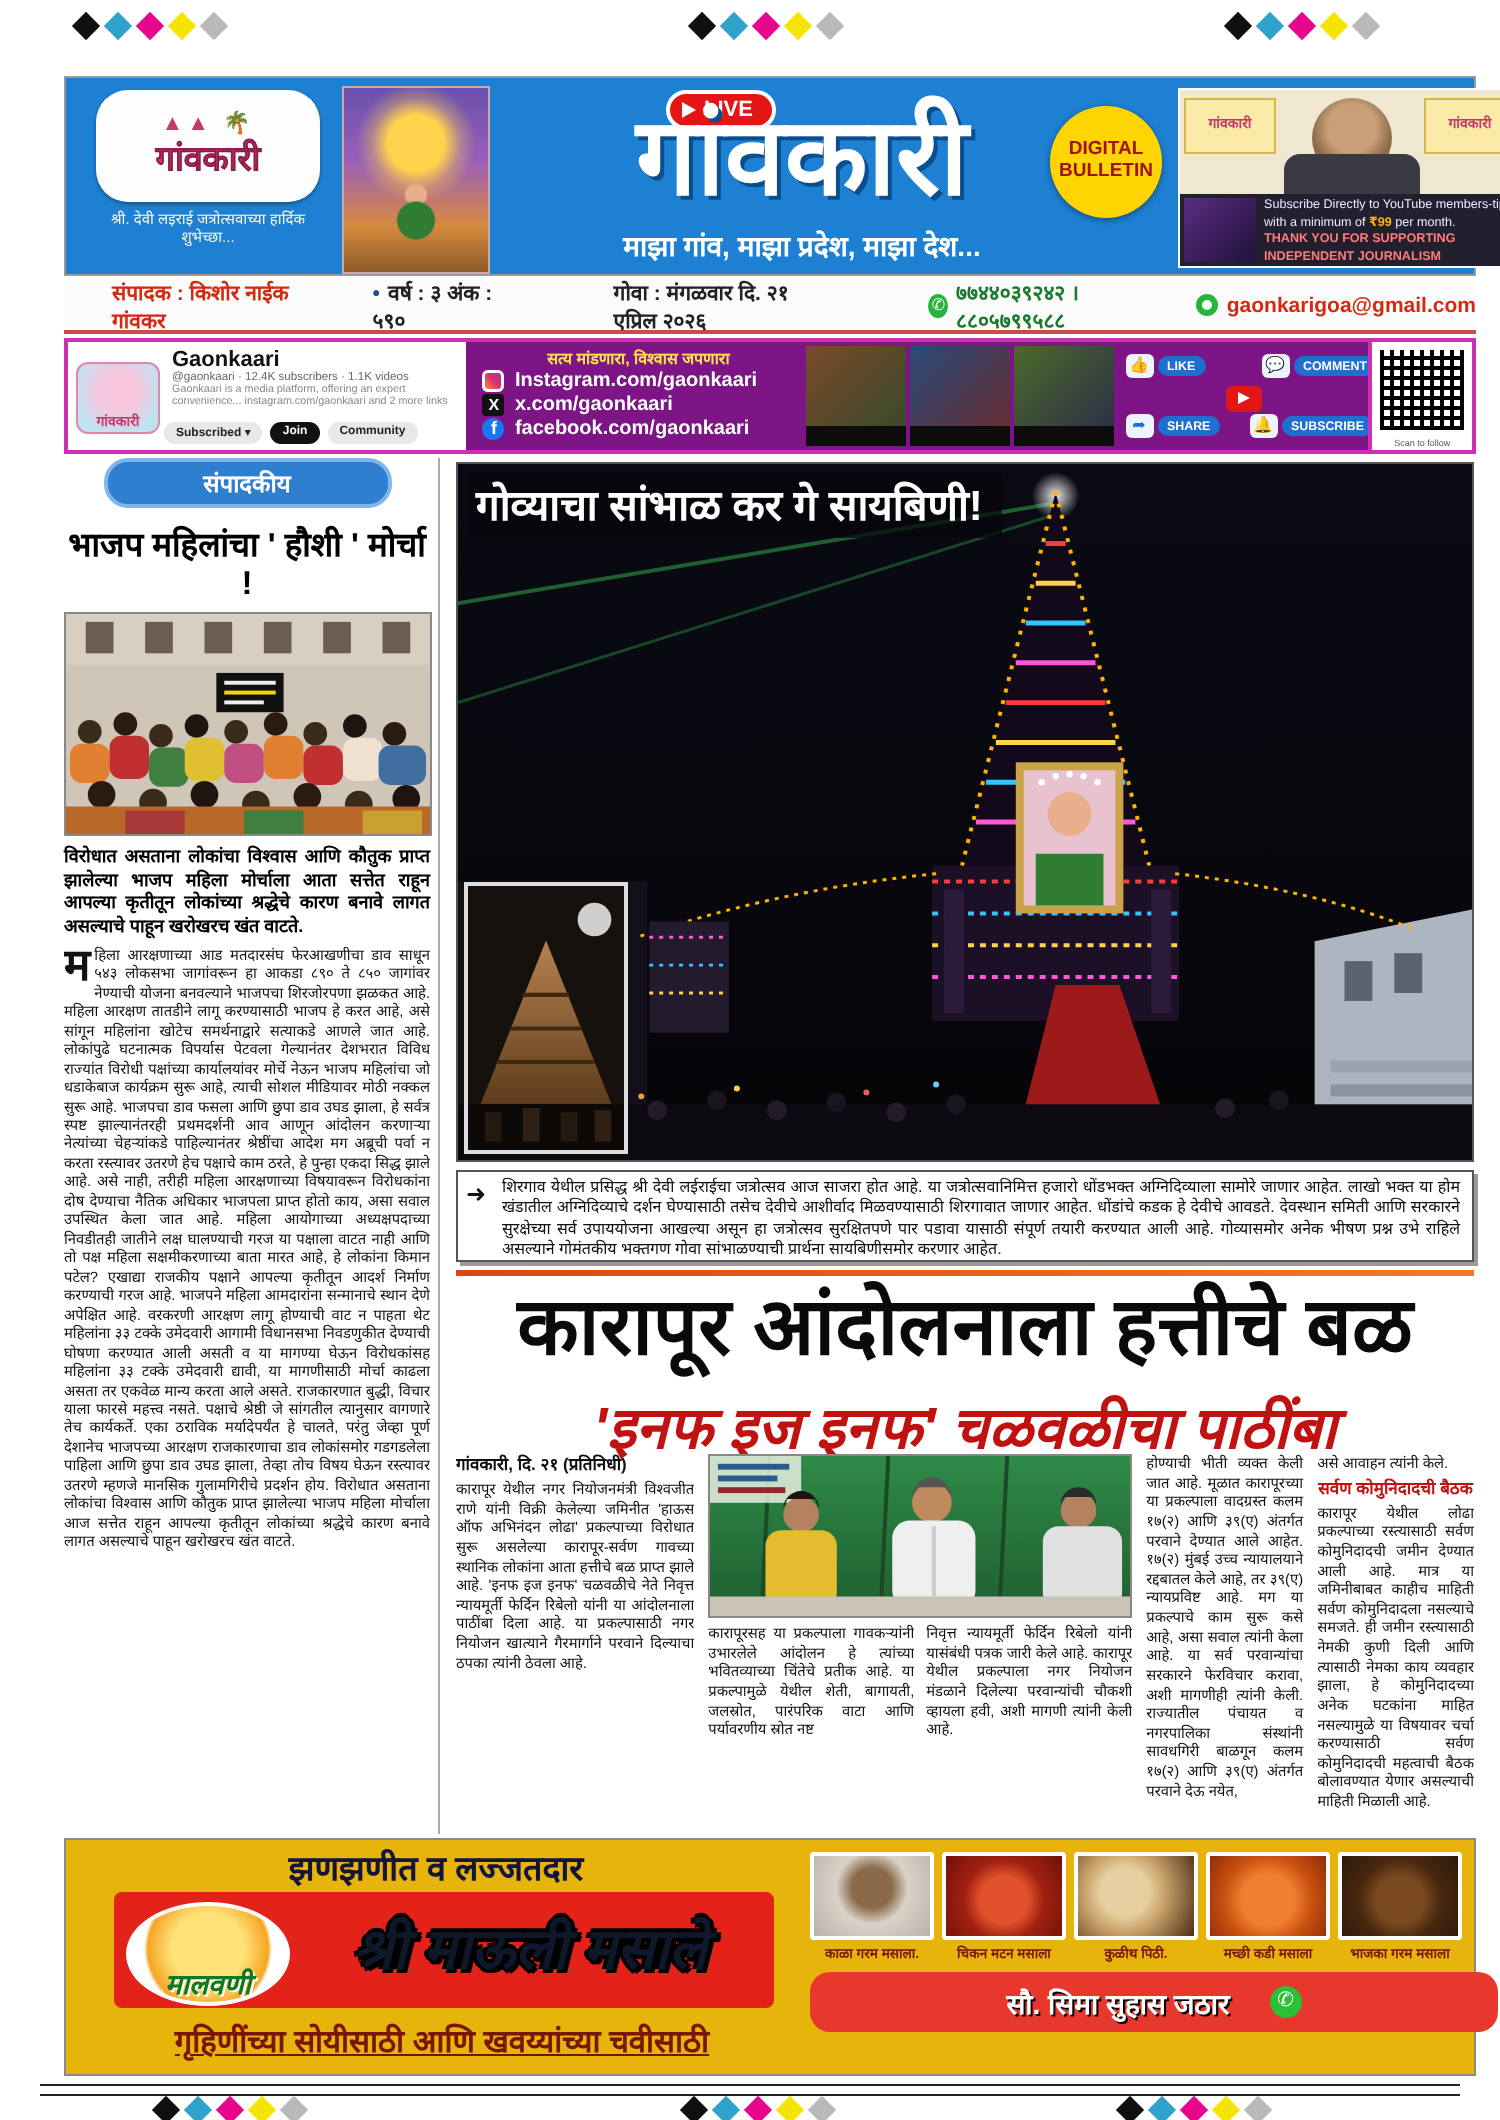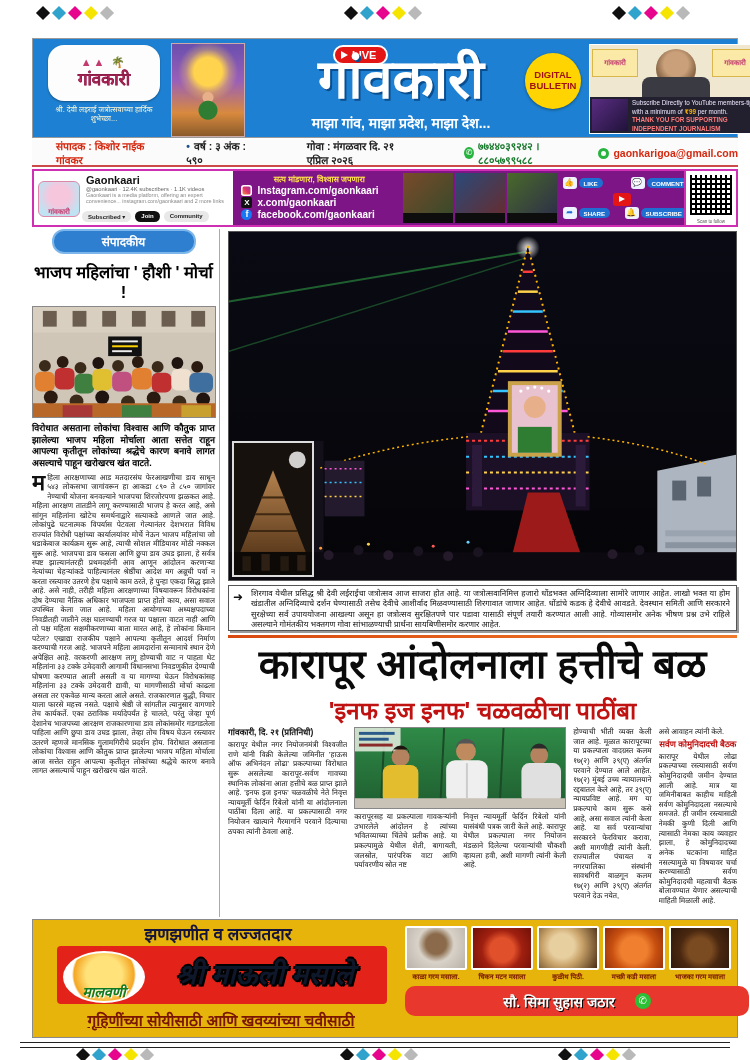--- a/index.html
+++ b/index.html
@@ -46,21 +46,21 @@
   .promothumb{position:absolute;left:2px;bottom:2px;width:36px;height:32px;background:linear-gradient(135deg,#5a2d82,#20123a);}
   .promoticker{color:#ff7b7b;font-weight:bold;}
   
   .infobar{position:absolute;left:32px;top:140px;width:706px;height:27px;background:#fbfbfb;
            border-bottom:2px solid #cc4a4a;box-sizing:border-box;display:flex;align-items:center;font-size:10.5px;}
   .infobar .ed{color:#d42a12;font-weight:bold;margin-left:24px;}
   .infobar .yr{margin-left:34px;font-weight:bold;color:#222;}
   .infobar .dot{color:#1d4f8a;margin-right:4px;}
   .infobar .dt{margin-left:56px;font-weight:bold;color:#222;}
   .infobar .ph{margin-left:46px;font-weight:bold;color:#1a7a2e;display:flex;align-items:center;gap:4px;}
-  .infobar .em{margin-left:24px;font-weight:bold;color:#d42a12;display:flex;align-items:flex-end;gap:4px;}
+  .infobar .em{margin-left:24px;font-weight:bold;color:#d42a12;display:flex;align-items:center;gap:4px;}
   .gcirc{width:12px;height:12px;border-radius:50%;background:#27b43e;color:#fff;font-size:8px;line-height:12px;text-align:center;font-weight:bold;}
   .gring{width:11px;height:11px;border-radius:50%;border:3px solid #27b43e;box-sizing:border-box;}
   
   .socialbar{position:absolute;left:32px;top:169px;width:706px;height:58px;background:#7d1586;
              border:2px solid #cf2fb3;box-sizing:border-box;display:flex;}
   .ytcard{width:200px;background:#fff;padding:3px 6px;box-sizing:border-box;position:relative;}
   .ytlogo{position:absolute;left:4px;top:10px;width:40px;height:34px;border-radius:6px;
           background:radial-gradient(circle at 50% 40%,#f6c6dd 0 10px,#bfe3f2 22px);border:1px solid #d8a;
           color:#c23a6e;font-size:7px;font-weight:bold;text-align:center;line-height:60px;overflow:hidden;}
   .ytname{margin-left:46px;font-weight:bold;font-size:11px;color:#111;}
@@ -107,21 +107,21 @@
   .photoheadline{position:absolute;left:5px;top:5px;background:rgba(5,5,10,.72);color:#fff;font-weight:bold;
                  font-size:21px;padding:1px 10px 3px 4px;z-index:3;}
   .inset{position:absolute;left:3px;bottom:3px;width:78px;height:132px;border:2px solid #ddd;z-index:2;background:#1a1410;}
   .captionbox{position:absolute;left:0;top:356px;width:509px;height:46px;border:1px solid #555;
               box-shadow:2px 2px 0 #9a9a9a;box-sizing:border-box;padding:3px 6px 3px 22px;overflow:hidden;}
   .caparrow{position:absolute;left:4px;top:4px;font-size:12px;font-weight:900;color:#111;}
   .captext{font-size:8px;line-height:1.3;text-align:justify;color:#111;}
   .orangerule{position:absolute;left:0;top:406px;width:509px;height:3px;background:linear-gradient(90deg,#d8490f,#f07a2a);}
   .storyhead{position:absolute;left:0;top:410px;width:509px;text-align:center;font-size:40px;line-height:50px;
              font-weight:900;color:#0a0a0a;margin:0;}
-  .storysub{position:absolute;left:0;top:464px;width:509px;text-align:center;font-size:24px;font-weight:bold;color:#c11212;margin:0;}
+  .storysub{position:absolute;left:0;top:464px;width:509px;text-align:center;font-size:29px;font-weight:bold;color:#c11212;margin:0;font-style:italic;}
   .storycols{position:absolute;left:0;top:498px;width:509px;height:190px;display:flex;gap:7px;font-size:7.4px;line-height:1.3;text-align:justify;}
   .dateline{font-weight:bold;font-size:8.5px;margin-bottom:2px;}
   .scol1{width:120px;overflow:hidden;}
   .scenter{width:212px;}
   .storyphoto{width:212px;height:82px;border:1px solid #888;box-sizing:border-box;}
   .subcols{display:flex;gap:6px;margin-top:3px;height:100px;overflow:hidden;}
   .subcol{flex:1;overflow:hidden;}
   .scol4,.scol5{width:79px;overflow:hidden;}
   .redsub{color:#c11212;font-weight:bold;font-size:8.5px;text-align:center;margin:2px 0;}
   
@@ -339,20 +339,21 @@
           </g>
         </svg>
       </div>
       <div class="edlead">विरोधात असताना लोकांचा विश्वास आणि कौतुक प्राप्त झालेल्या भाजप महिला मोर्चाला आता सत्तेत राहून आपल्या कृतीतून लोकांच्या श्रद्धेचे कारण बनावे लागत असल्याचे पाहून खरोखरच खंत वाटते.</div>
       <div class="edbody"><span class="dropcap">म</span><span>हिला आरक्षणाच्या आड मतदारसंघ फेरआखणीचा डाव साधून ५४३ लोकसभा जागांवरून हा आकडा ८९० ते ८५० जागांवर नेण्याची योजना बनवल्याने भाजपचा शिरजोरपणा झळकत आहे. महिला आरक्षण तातडीने लागू करण्यासाठी भाजप हे करत आहे, असे सांगून महिलांना खोटेच समर्थनाद्वारे सत्याकडे आणले जात आहे. लोकांपुढे घटनात्मक विपर्यास पेटवला गेल्यानंतर देशभरात विविध राज्यांत विरोधी पक्षांच्या कार्यालयांवर मोर्चे नेऊन भाजप महिलांचा जो धडाकेबाज कार्यक्रम सुरू आहे, त्याची सोशल मीडियावर मोठी नक्कल सुरू आहे. भाजपचा डाव फसला आणि छुपा डाव उघड झाला, हे सर्वत्र स्पष्ट झाल्यानंतरही प्रथमदर्शनी आव आणून आंदोलन करणाऱ्या नेत्यांच्या चेहऱ्यांकडे पाहिल्यानंतर श्रेष्ठींचा आदेश मग अब्रूची पर्वा न करता रस्त्यावर उतरणे हेच पक्षाचे काम ठरते, हे पुन्हा एकदा सिद्ध झाले आहे. असे नाही, तरीही महिला आरक्षणाच्या विषयावरून विरोधकांना दोष देण्याचा नैतिक अधिकार भाजपला प्राप्त होतो काय, असा सवाल उपस्थित केला जात आहे. महिला आयोगाच्या अध्यक्षपदाच्या निवडीतही जातीने लक्ष घालण्याची गरज या पक्षाला वाटत नाही आणि तो पक्ष महिला सक्षमीकरणाच्या बाता मारत आहे, हे लोकांना किमान पटेल? एखाद्या राजकीय पक्षाने आपल्या कृतीतून आदर्श निर्माण करण्याची गरज आहे. भाजपने महिला आमदारांना सन्मानाचे स्थान देणे अपेक्षित आहे. वरकरणी आरक्षण लागू होण्याची वाट न पाहता थेट महिलांना ३३ टक्के उमेदवारी आगामी विधानसभा निवडणुकीत देण्याची घोषणा करण्यात आली असती व या मागण्या घेऊन विरोधकांसह महिलांना ३३ टक्के उमेदवारी द्यावी, या मागणीसाठी मोर्चा काढला असता तर एकवेळ मान्य करता आले असते. राजकारणात बुद्धी, विचार याला फारसे महत्त्व नसते. पक्षाचे श्रेष्ठी जे सांगतील त्यानुसार वागणारे तेच कार्यकर्ते. एका ठराविक मर्यादेपर्यंत हे चालते, परंतु जेव्हा पूर्ण देशानेच भाजपच्या आरक्षण राजकारणाचा डाव लोकांसमोर गडगडलेला पाहिला आणि छुपा डाव उघड झाला, तेव्हा तोच विषय घेऊन रस्त्यावर उतरणे म्हणजे मानसिक गुलामगिरीचे प्रदर्शन होय. विरोधात असताना लोकांचा विश्वास आणि कौतुक प्राप्त झालेल्या भाजप महिला मोर्चाला आज सत्तेत राहून आपल्या कृतीतून लोकांच्या श्रद्धेचे कारण बनावे लागत असल्याचे पाहून खरोखरच खंत वाटते.</span></div>
     </aside>
 
     <section class="mainarea">
 
       <div class="leadphoto">
+        <div class="photoheadline">गोव्याचा सांभाळ कर गे सायबिणी!</div>
         <svg class="svgfill" viewBox="0 0 509 350" preserveAspectRatio="none">
           <defs>
             <linearGradient id="sky" x1="0" y1="0" x2="0" y2="1">
               <stop offset="0" stop-color="#0a0a14"></stop>
                 <stop offset="1" stop-color="#050508"></stop>
             </linearGradient>
             <linearGradient id="wood" x1="0" y1="0" x2="0" y2="1">
               <stop offset="0" stop-color="#b5824e"></stop>
                 <stop offset="1" stop-color="#5e3c1d"></stop>
             </linearGradient>

